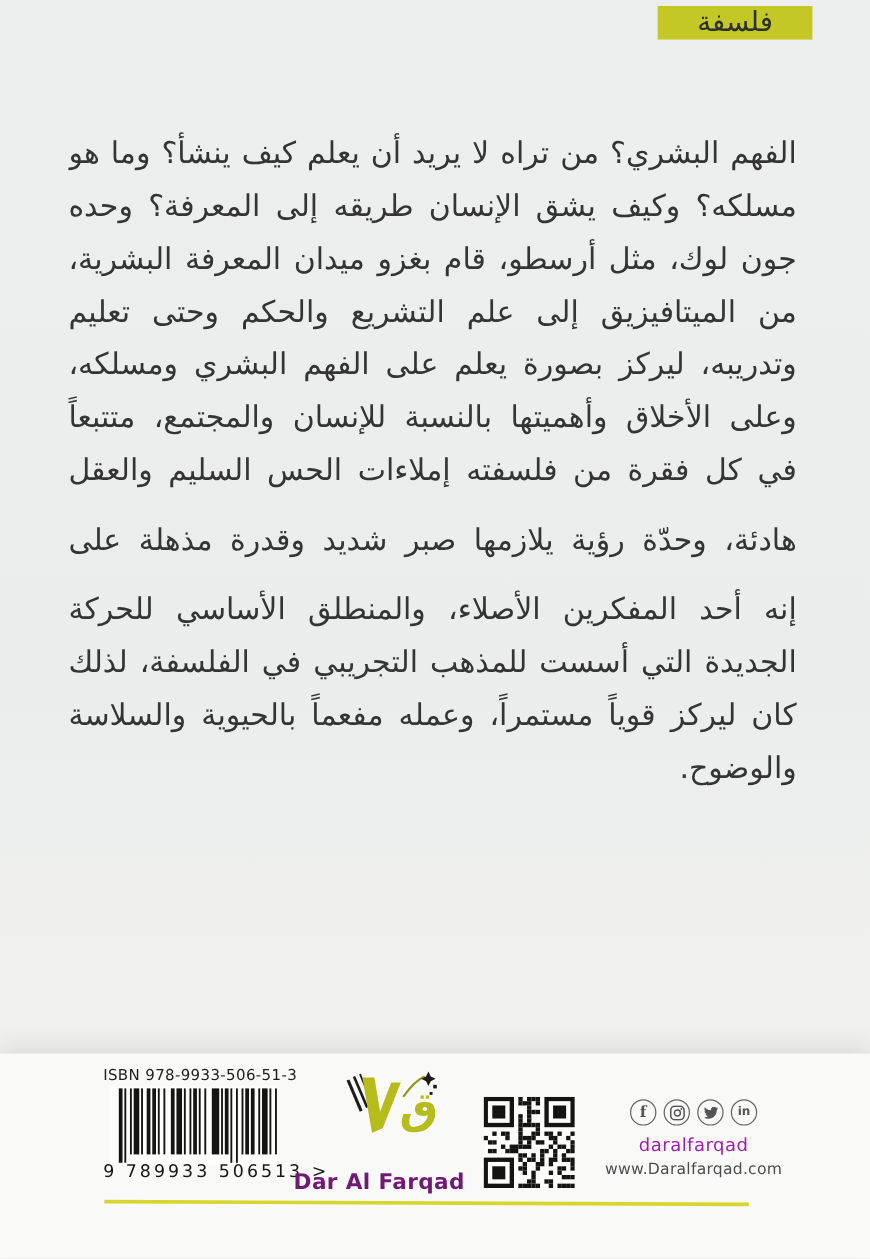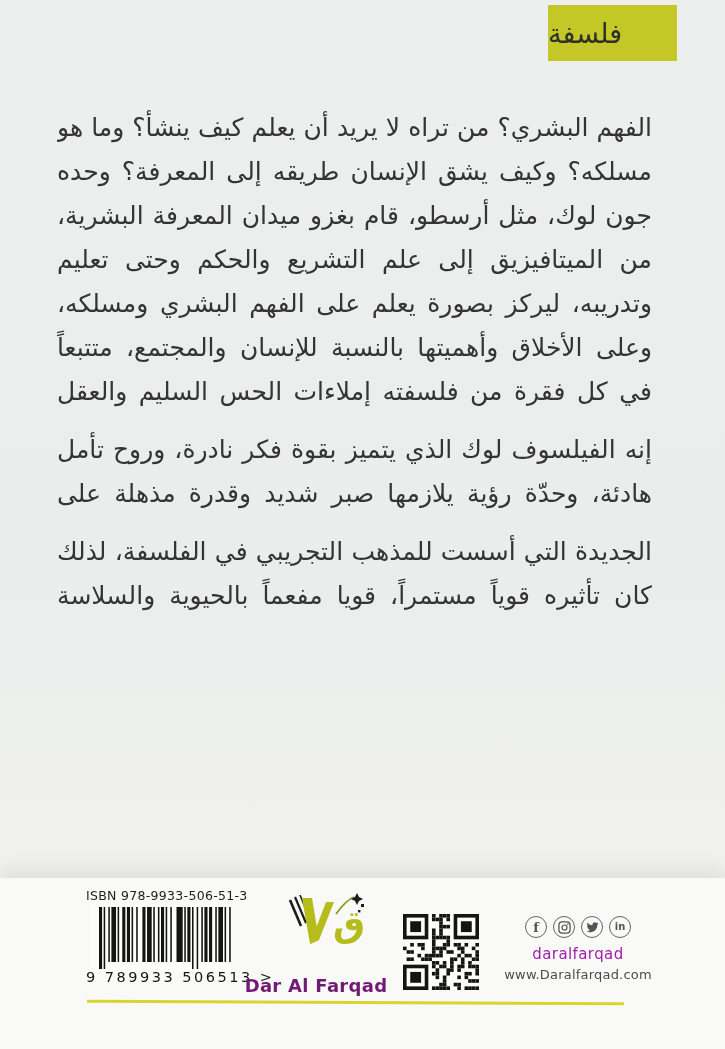--- a/index.html
+++ b/index.html
@@ -3,30 +3,30 @@
 <meta charset="utf-8">
 <style>
   html,body{margin:0;padding:0;background:#d8d8d6;}
   #page{
     position:relative;width:725px;height:1049px;overflow:hidden;
     background:linear-gradient(180deg,#edefee 0%,#ebedec 55%,#f0f1ef 80%,#f4f5f3 100%);
     font-family:"DejaVu Sans", sans-serif;
   }
   
   .badge{
-    position:absolute;top:5px;right:48px;width:129px;height:56px;
-    display:flex;align-items:center;justify-content:flex-start;
-    font-size:27px;color:#2d2f2a;
+    position:absolute;top:5px;right:48px;width:129px;height:28px;
+    display:flex;align-items:center;justify-content:center;
+    font-size:23px;color:#2d2f2a;
   }
   
   #body-text{
     position:absolute;top:106px;right:57px;left:57px;
     direction:rtl;color:#343434;font-size:25px;
   }
-  .para{margin:0 16px 14px 0;}
+  .para{margin:0 4px 14px 0;}
   .line{
     line-height:44px;height:44px;overflow:hidden;
     text-align:justify;text-align-last:justify;
   }
   .line.last{text-align-last:right;}
   
   #footer{
     position:absolute;left:0;right:0;bottom:0;height:171px;
     background:#f9faf7;
     box-shadow:0 -8px 16px rgba(110,115,110,0.14);
@@ -65,26 +65,27 @@
       <div class="para">
         <div class="line">الفهم البشري؟ من تراه لا يريد أن يعلم كيف ينشأ؟ وما هو</div>
         <div class="line">مسلكه؟ وكيف يشق الإنسان طريقه إلى المعرفة؟ وحده</div>
         <div class="line">جون لوك، مثل أرسطو، قام بغزو ميدان المعرفة البشرية، بدءاً</div>
         <div class="line">من الميتافيزيق إلى علم التشريع والحكم وحتى تعليم الطفل</div>
         <div class="line">وتدريبه، ليركز بصورة يعلم على الفهم البشري ومسلكه،</div>
         <div class="line">وعلى الأخلاق وأهميتها بالنسبة للإنسان والمجتمع، متتبعاً</div>
         <div class="line">في كل فقرة من فلسفته إملاءات الحس السليم والعقل</div>
       </div>
       <div class="para">
-        <div class="line">إنه الفيلسوف لوك الذي يتميز بقوة فكر نادرة، وروح تأمل</div>
         <div class="line">هادئة، وحدّة رؤية يلازمها صبر شديد وقدرة مذهلة على</div>
       </div>
       <div class="para">
+        <div class="line">إنه أحد المفكرين الأصلاء، والمنطلق الأساسي للحركة</div>
         <div class="line">الجديدة التي أسست للمذهب التجريبي في الفلسفة، لذلك</div>
-        <div class="line">كان تأثيره قوياً مستمراً، قويا مفعماً بالحيوية والسلاسة</div>
+        <div class="line">كان ليركز قوياً مستمراً، وعمله مفعماً بالحيوية والسلاسة</div>
+        <div class="line last">والوضوح.</div>
       </div>
     </div>
 
   <div id="footer">
 
     <div class="isbn-block">
       <div class="isbn-label">ISBN 978-9933-506-51-3</div>
       <svg class="barcode" width="140" height="66" id="barcode-svg">
           <rect x="8" y="2" width="3.1" height="62" fill="#141412"></rect>
           <rect x="12.65" y="2" width="1.55" height="62" fill="#141412"></rect>

